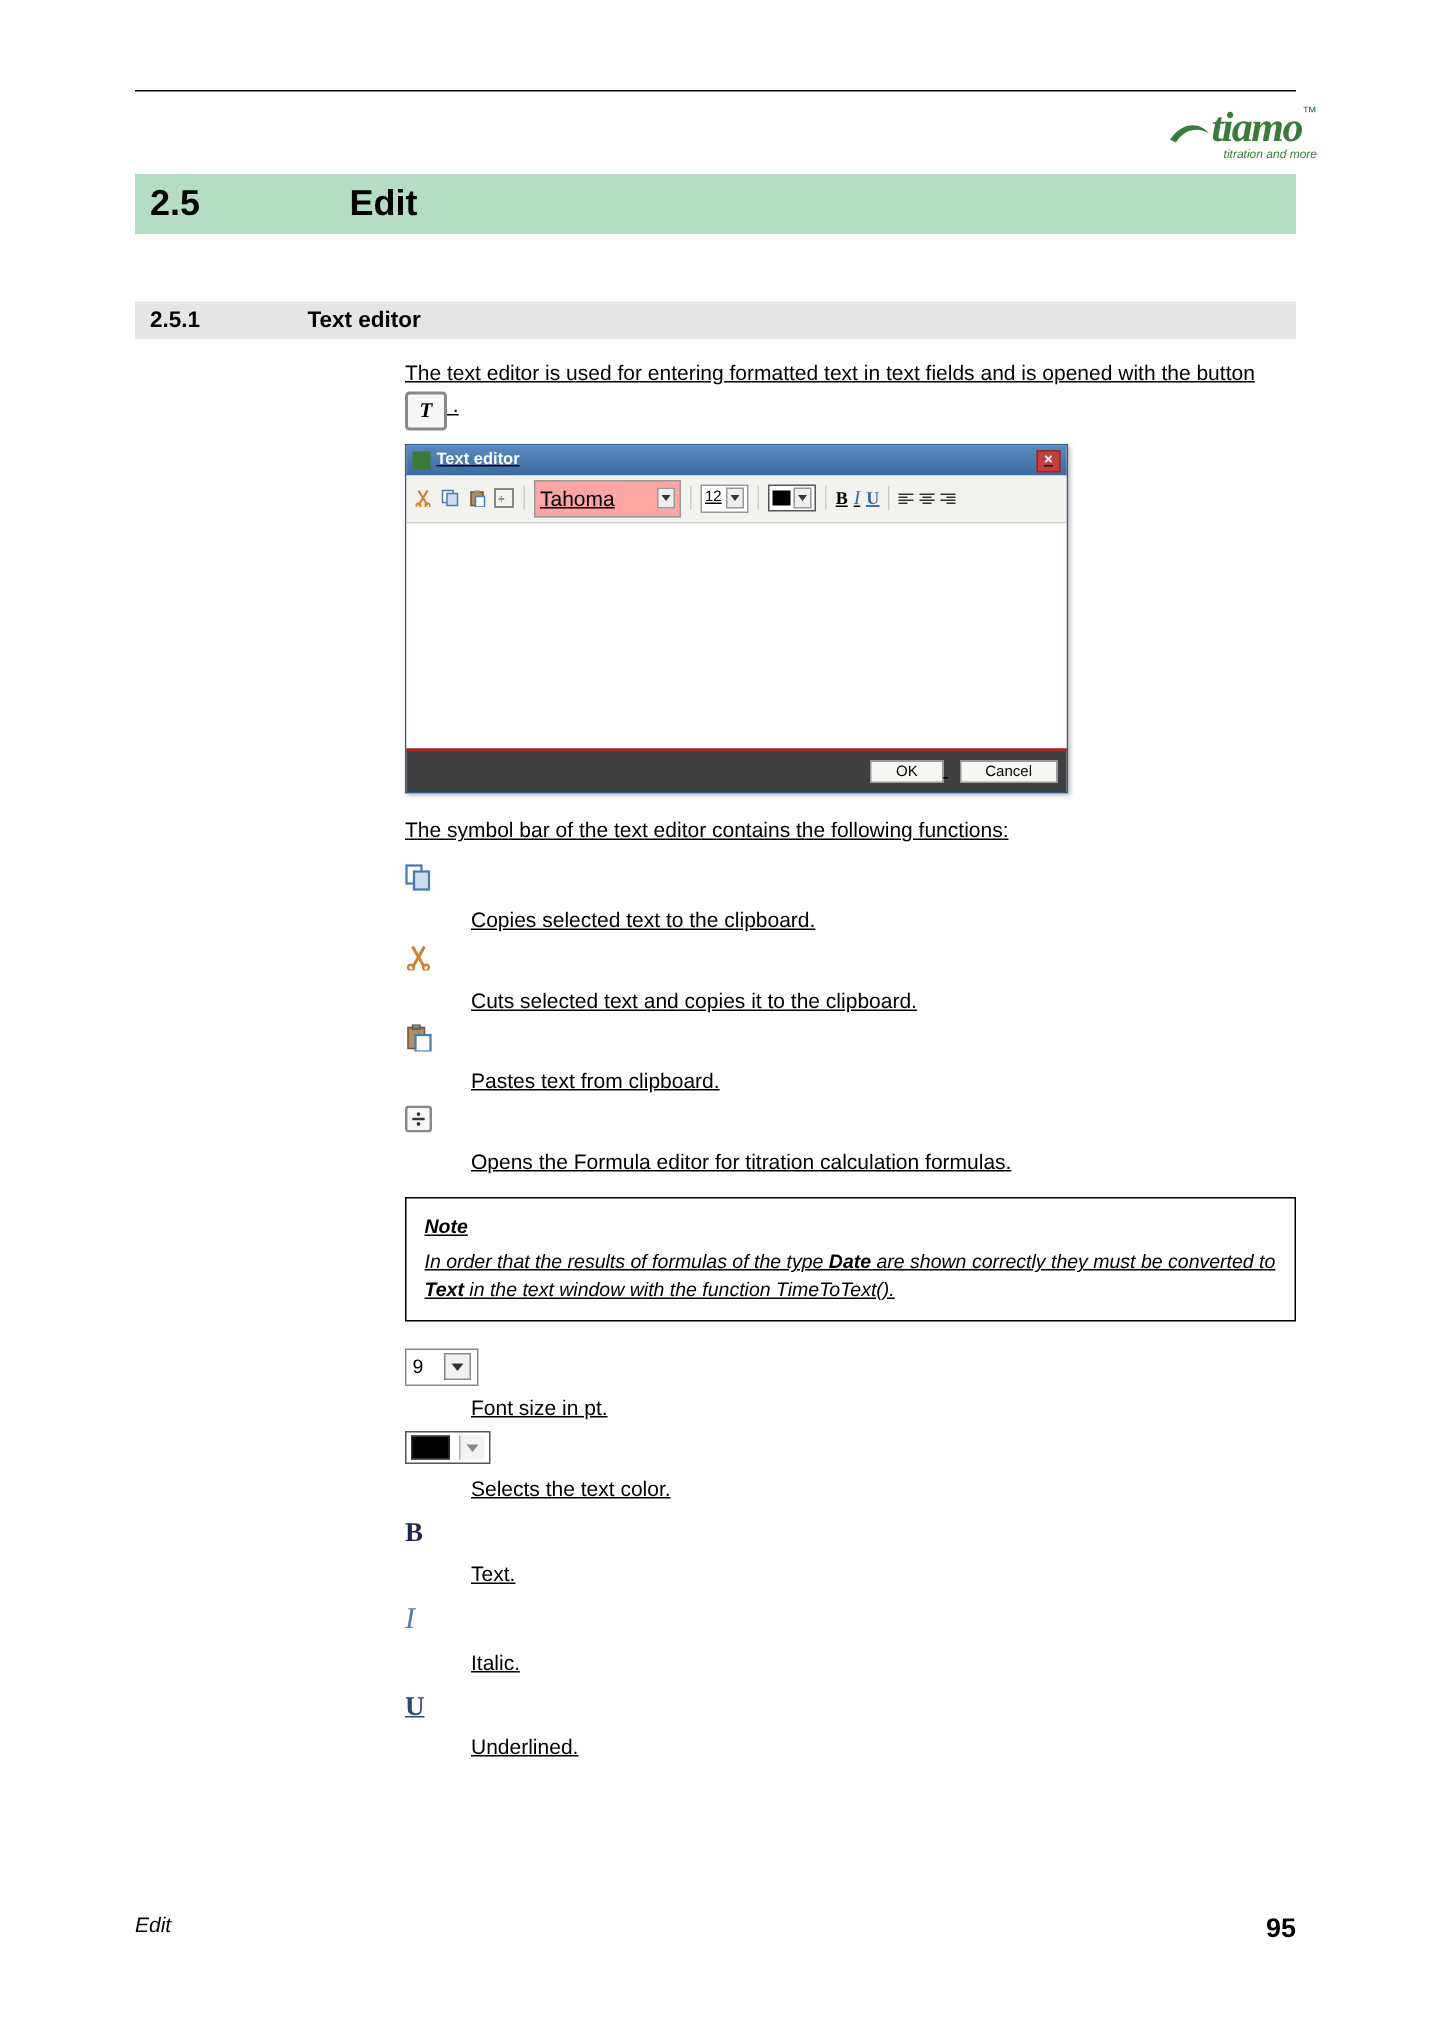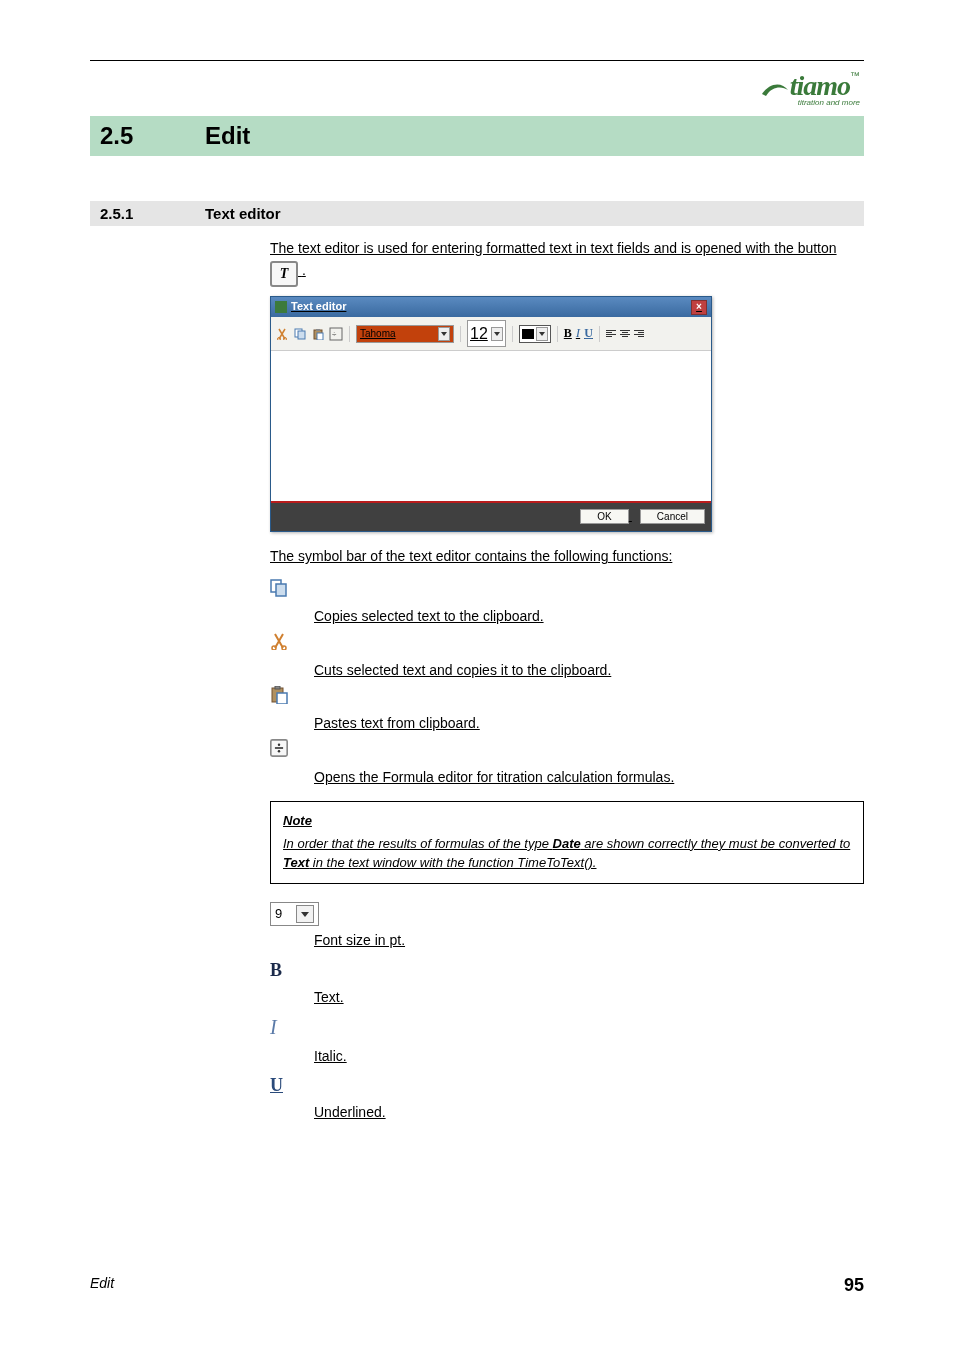--- a/index.html
+++ b/index.html
@@ -17,41 +17,42 @@
     box-sizing: border-box;
     padding: 60px 90px 60px 90px;
   }
   .top-rule {
     border-top: 1px solid #000;
     margin-bottom: 10px;
   }
   .logo {
     position: absolute;
     top: 70px;
-    right: 94px;
+    right: 76px;
     text-align: right;
   }
   .logo svg { display: inline-block; vertical-align: middle; }
   .logo .brand {
     font-family: Georgia, 'Times New Roman', serif;
     font-style: italic;
     font-size: 28px;
     font-weight: bold;
     color: #3a7a3a;
     letter-spacing: -1px;
   }
   .logo .tm { font-size: 10px; vertical-align: top; font-style: normal; font-weight: normal; color:#3a7a3a;}
   .logo .tag { font-size: 8px; color: #3a7a3a; display:block; margin-top:-4px; font-style: italic;}
   .sec-head {
     background: #b5dcc4;
     margin-top: 55px;
     padding: 6px 10px;
     display: flex;
     font-size: 24px;
     font-weight: bold;
+    gap: 28px;
   }
   .sec-head .num { width: 105px; }
   .subsec-head {
     background: #e5e5e5;
     margin-top: 45px;
     padding: 4px 10px;
     display: flex;
     font-size: 15px;
     font-weight: bold;
   }
@@ -128,33 +129,33 @@
     flex-wrap: nowrap;
   }
   .tb-icon {
     width: 14px; height: 14px;
     display: inline-flex;
     align-items: center; justify-content: center;
   }
   .tb-sep { width:1px; height:16px; background:#ccc; margin:0 2px; }
   .tb-font {
     border: 1px solid #999;
-    background: #c2410c;
+    background: #fca5a5;
     padding: 1px 3px;
-    font-size: 10px;
+    font-size: 14px;
     width: 90px;
     display: flex;
     align-items: center;
   }
   .tb-font .dd { margin-left:auto; }
   .tb-size {
     border: 1px solid #999;
     background: #fff;
     padding: 1px 2px;
-    font-size: 16px;
+    font-size: 10px;
     display: flex;
     align-items: center;
   }
   .tb-size .dd { margin-left:3px; }
   .tb-color {
     border: 1px solid #555;
     background: #fff;
     display: flex;
     align-items: center;
     padding: 1px 2px;
@@ -445,20 +446,27 @@
     </div>
 
     <div class="sym-row">
       <span class="ctl-fontsize">
         <span>9</span>
         <span class="dd2"></span>
       </span>
       <span class="sym-txt">Font size in pt.</span>
     </div>
 
+    <div class="sym-row">
+      <span class="ctl-color">
+        <span class="sw"></span>
+        <span class="dd2"></span>
+      </span>
+      <span class="sym-txt">Selects the text color.</span>
+    </div>
 
     <div class="sym-row">
       <span class="sym-ico big-b">B</span>
       <span class="sym-txt">Text.</span>
     </div>
 
     <div class="sym-row">
       <span class="sym-ico big-i">I</span>
       <span class="sym-txt">Italic.</span>
     </div>

